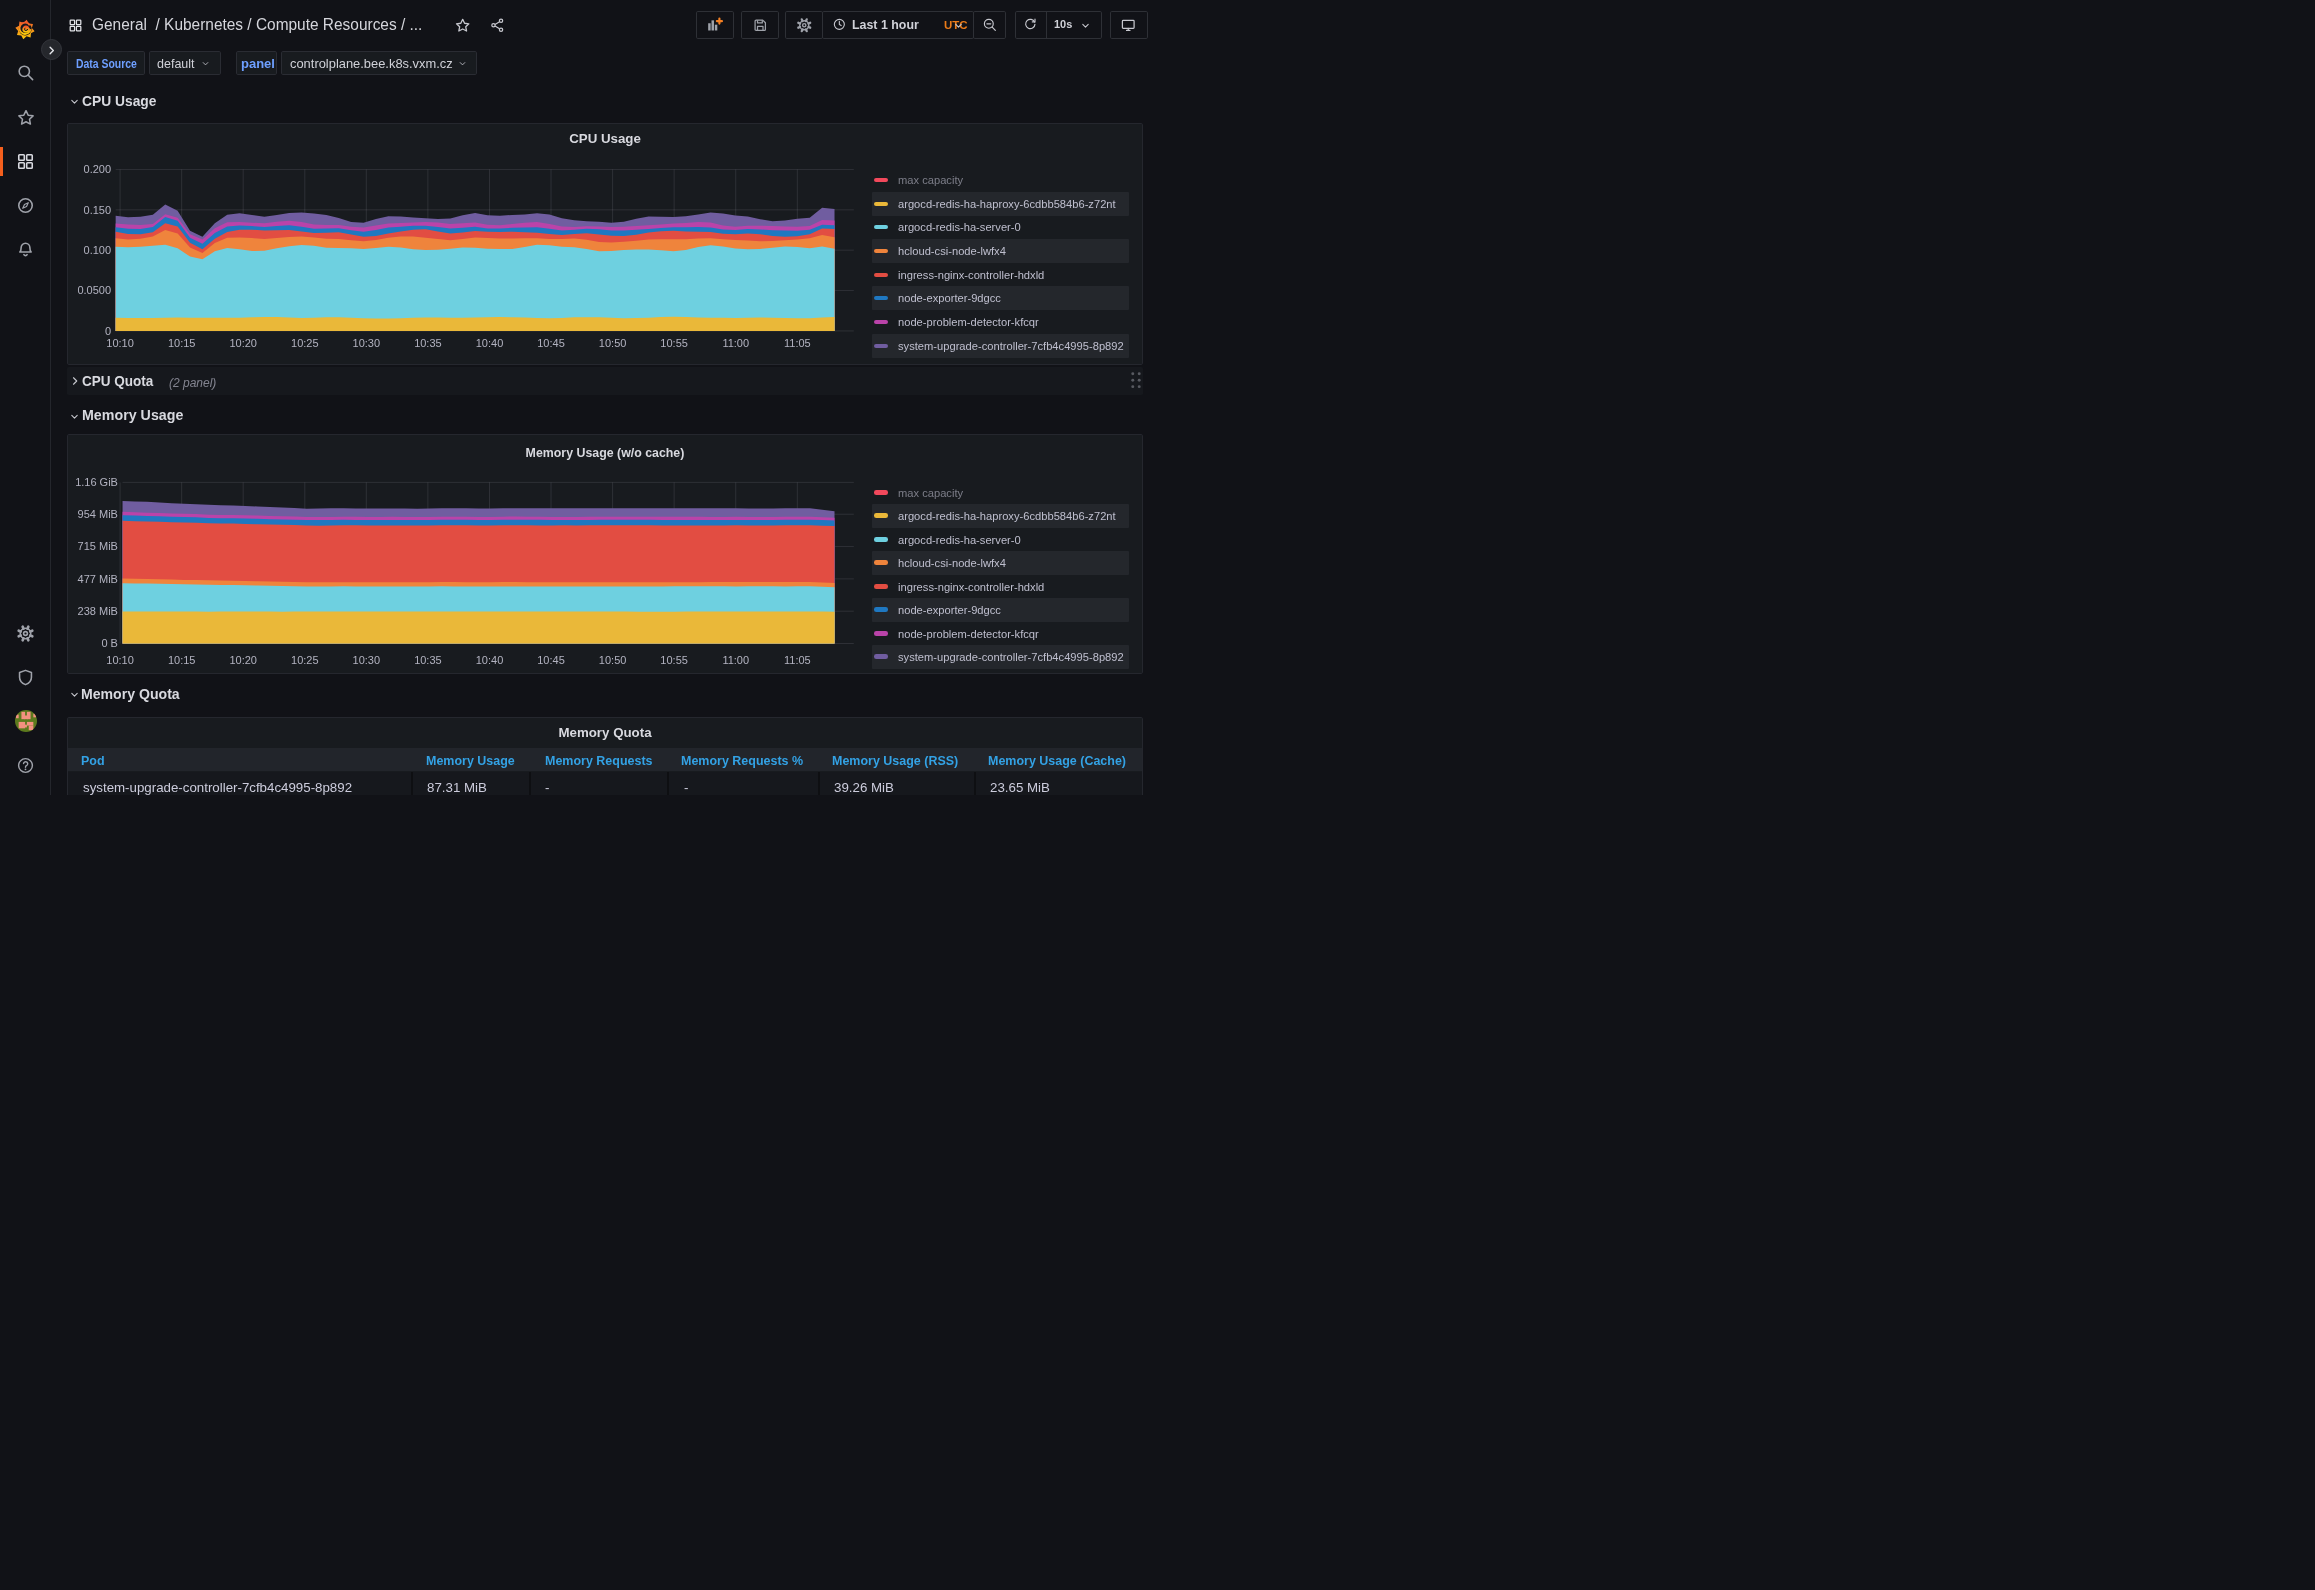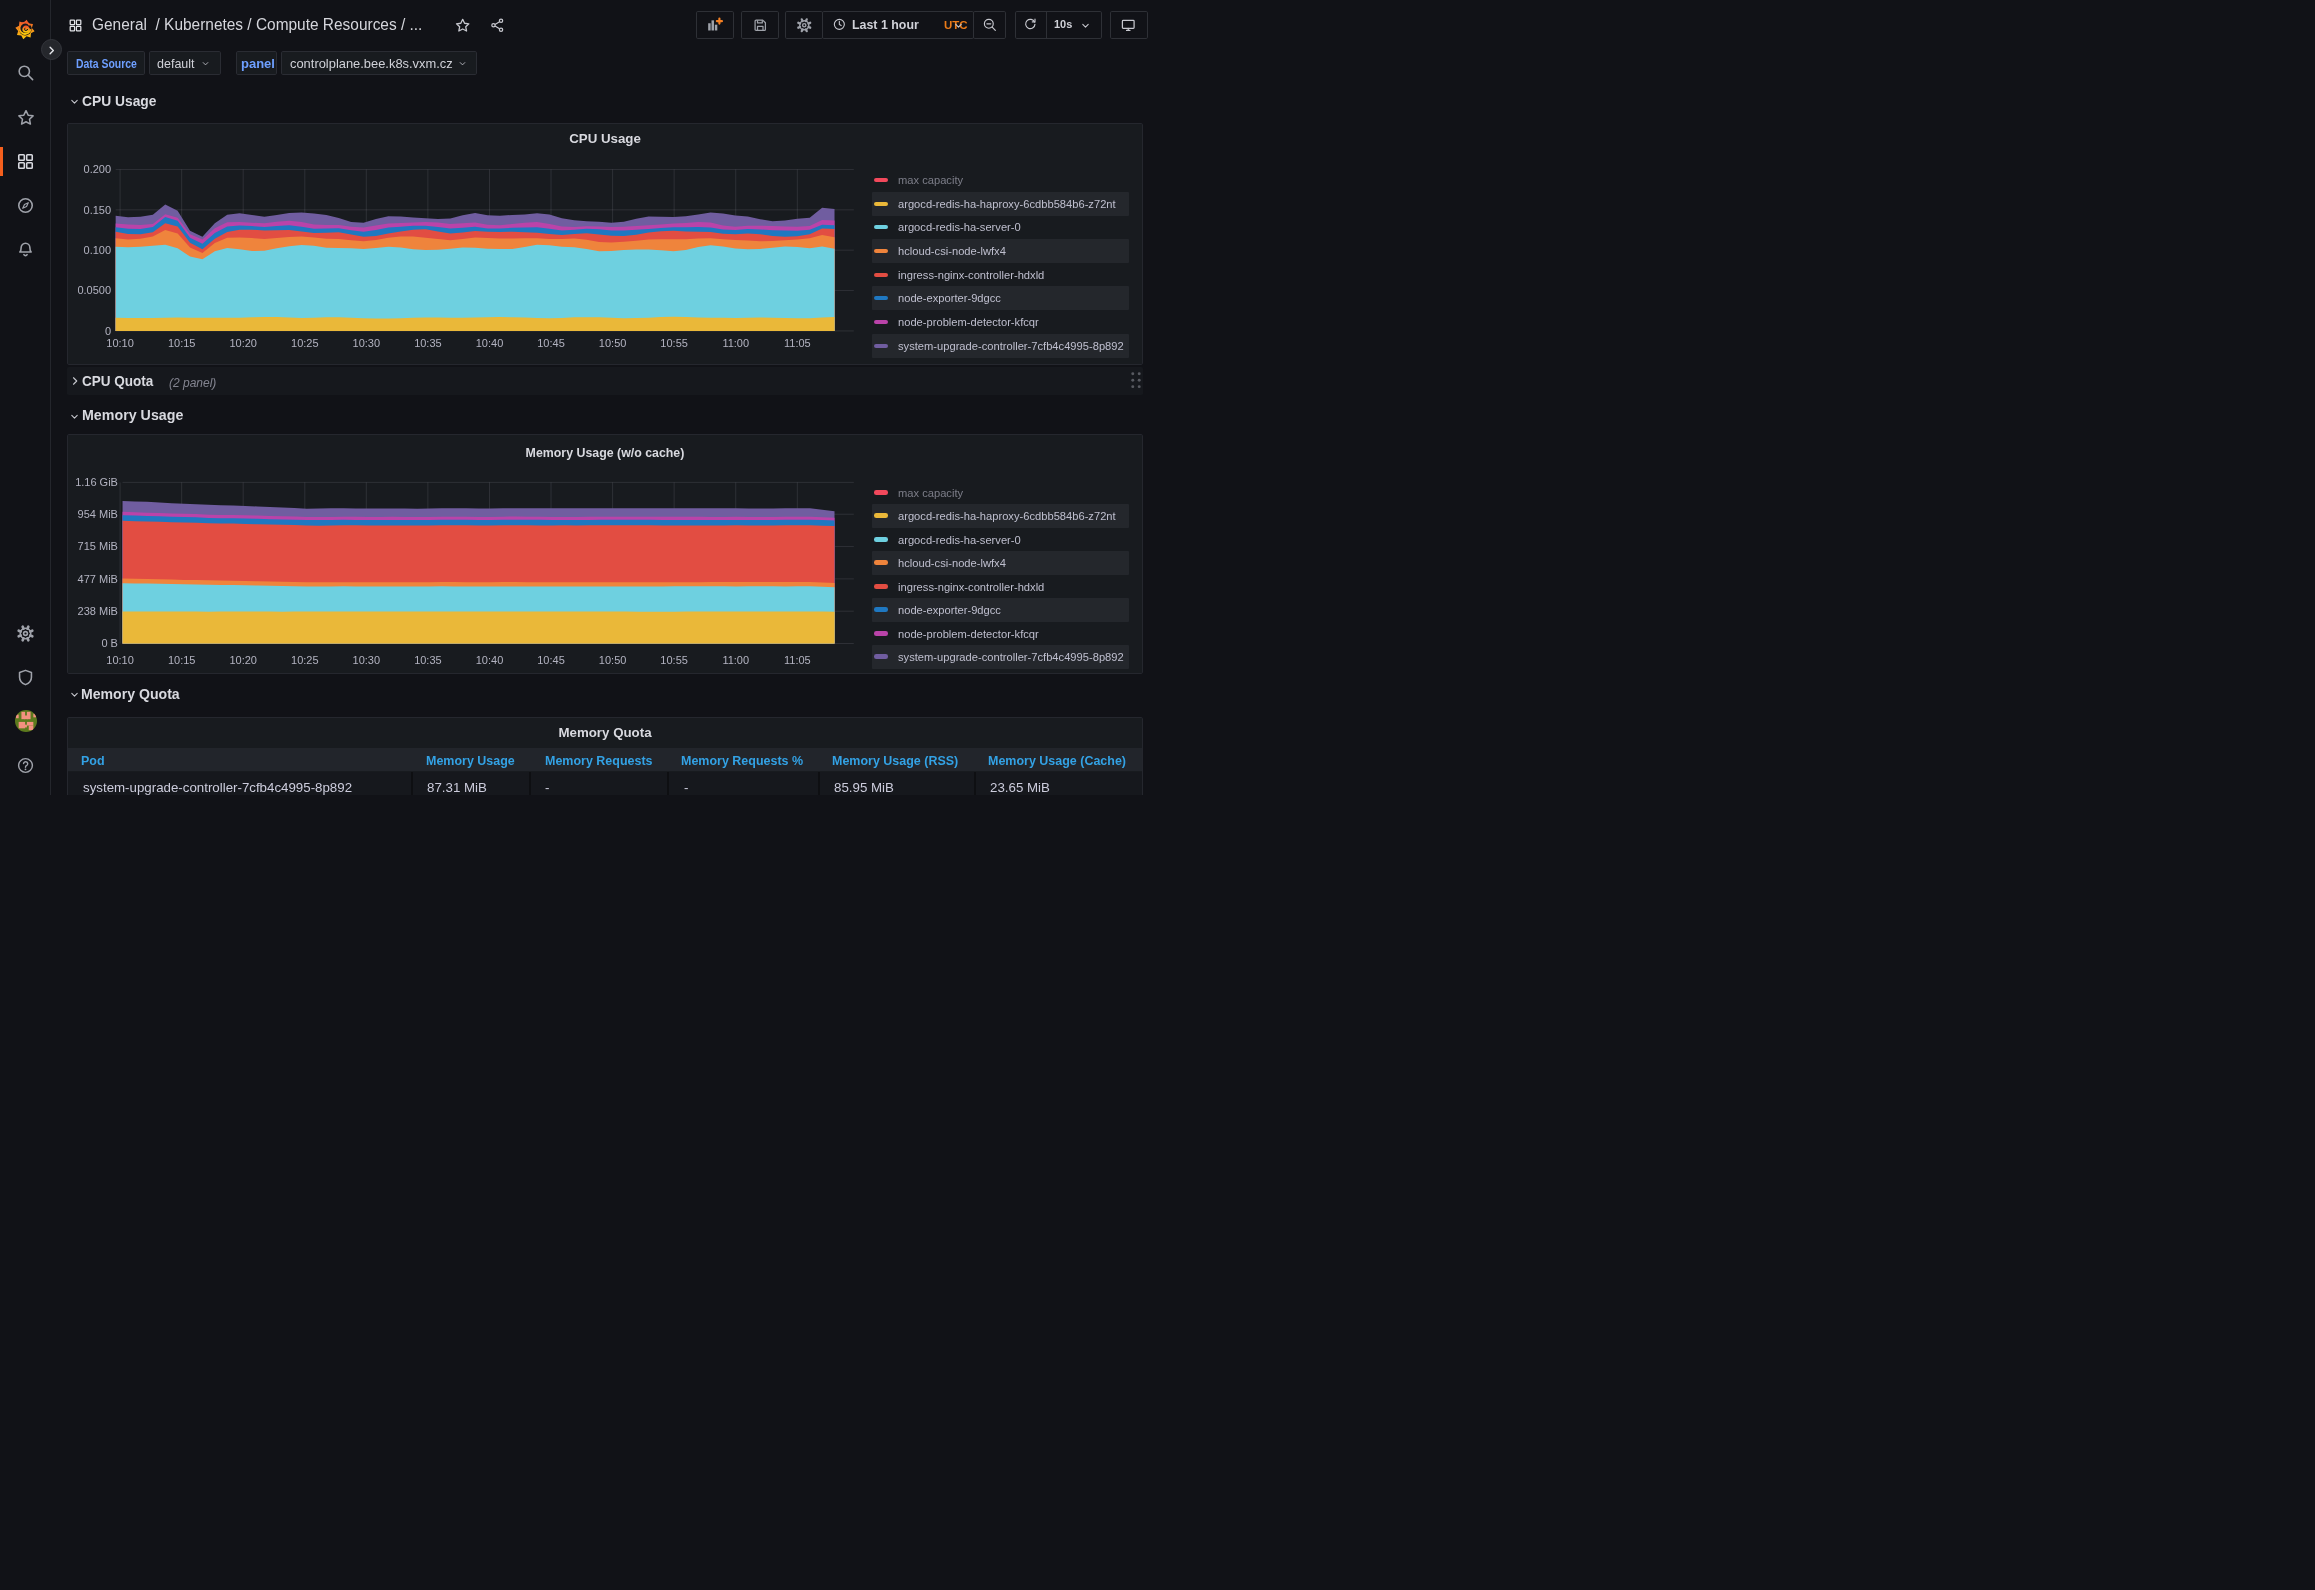--- a/index.html
+++ b/index.html
@@ -352,14 +352,14 @@
 <div class="abs" style="left:68px;top:772px;width:1074px;height:23.4px;background:#16181d"></div>
 <div class="abs" style="left:411px;top:772px;width:1.8px;height:23.4px;background:#0e0f12"></div>
 <div class="abs" style="left:529px;top:772px;width:1.8px;height:23.4px;background:#0e0f12"></div>
 <div class="abs" style="left:667px;top:772px;width:1.8px;height:23.4px;background:#0e0f12"></div>
 <div class="abs" style="left:818px;top:772px;width:1.8px;height:23.4px;background:#0e0f12"></div>
 <div class="abs" style="left:974px;top:772px;width:1.8px;height:23.4px;background:#0e0f12"></div>
 <div class="abs" style="left:83px;top:780px;font-size:13.3px;color:#ccccdc;white-space:nowrap">system-upgrade-controller-7cfb4c4995-8p892</div>
 <div class="abs" style="left:427px;top:780px;font-size:13.3px;color:#ccccdc;white-space:nowrap">87.31 MiB</div>
 <div class="abs" style="left:545px;top:780px;font-size:13.3px;color:#ccccdc;white-space:nowrap">-</div>
 <div class="abs" style="left:684px;top:780px;font-size:13.3px;color:#ccccdc;white-space:nowrap">-</div>
-<div class="abs" style="left:834px;top:780px;font-size:13.3px;color:#ccccdc;white-space:nowrap">85.95 MiB</div>
+<div class="abs" style="left:834px;top:780px;font-size:13.3px;color:#ccccdc;white-space:nowrap">39.26 MiB</div>
 <div class="abs" style="left:990px;top:780px;font-size:13.3px;color:#ccccdc;white-space:nowrap">23.65 MiB</div>
 
 </body></html>

